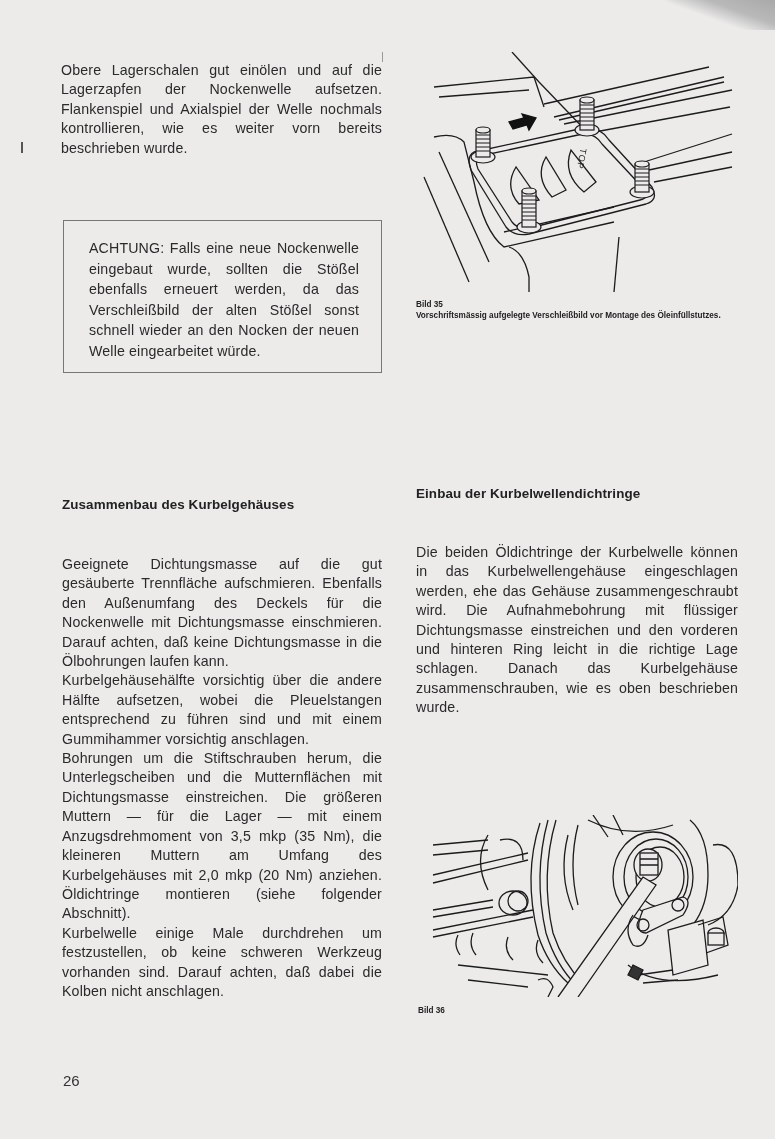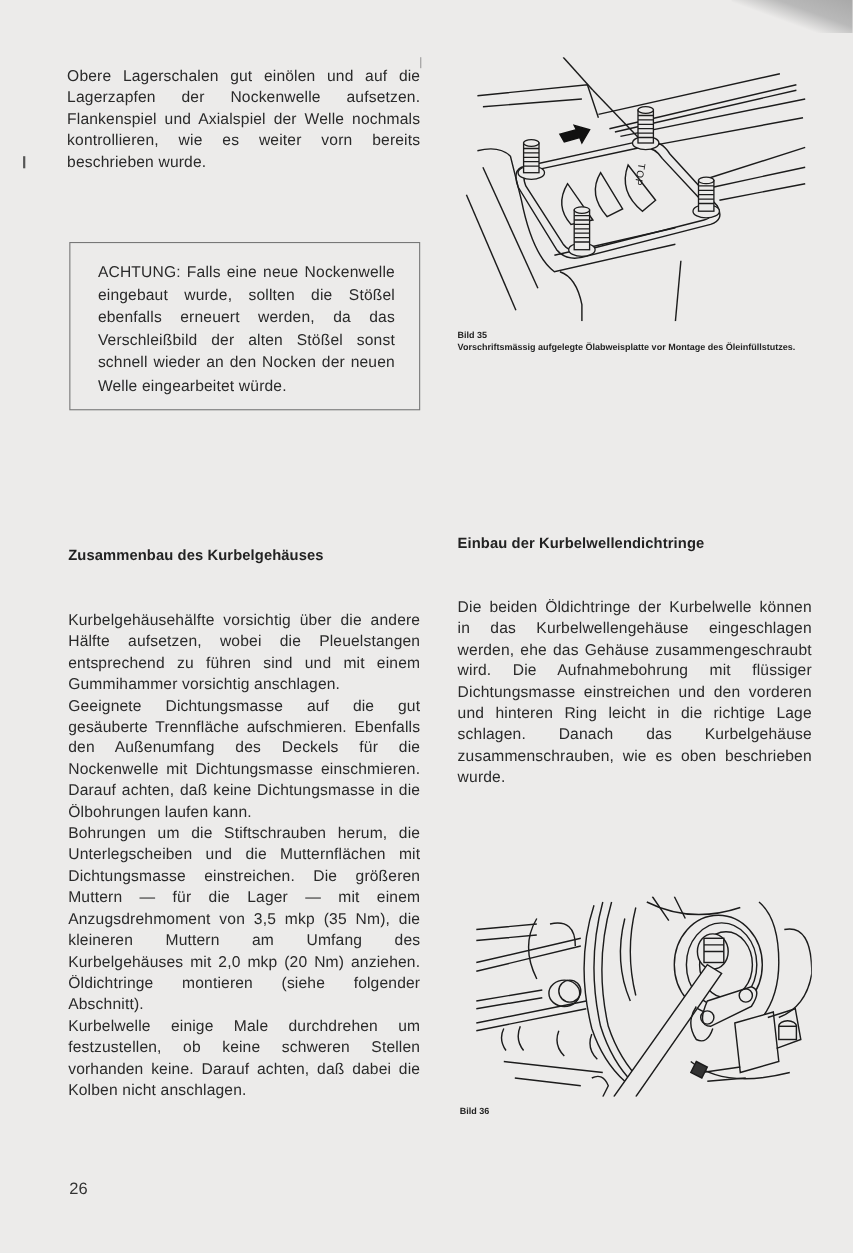--- a/index.html
+++ b/index.html
@@ -132,30 +132,30 @@
       <path d="M108 144 h14 M108 148 h14 M108 152 h14 M108 156 h14 M108 160 h14 M108 164 h14 M108 168 h14"></path>
     </g>
 
     <path d="M95 70 L110 66 L108 62 L122 66 L115 78 L113 73 L99 77 Z" fill="#111" stroke="#111"></path>
   </svg>
   <div style="position:absolute; left:157px; top:102px; font-size:9px; transform:rotate(100deg); color:#1c1c1c; letter-spacing:1px;">TOP</div>
 </div>
 
 <div class="caption" style="left:416px; top:300px; width:318px;">
   <p>Bild 35</p>
-  <p>Vorschriftsmässig aufgelegte Ölabweisplatte vor Montage des Öleinfüllstutzes.</p>
+  <p>Vorschriftsmässig aufgelegte Verschleißbild vor Montage des Öleinfüllstutzes.</p>
 </div>
 
 <div class="heading" style="left:62px; top:497px;">Zusammenbau des Kurbelgehäuses</div>
 
 <div class="body-text" style="left:62px; top:555px; width:320px;">
+  <p>Geeignete Dichtungsmasse auf die gut gesäuberte Trennfläche aufschmieren. Ebenfalls den Außenumfang des Deckels für die Nockenwelle mit Dichtungsmasse einschmieren. Darauf achten, daß keine Dichtungsmasse in die Ölbohrungen laufen kann.</p>
   <p>Kurbelgehäusehälfte vorsichtig über die andere Hälfte aufsetzen, wobei die Pleuelstangen entsprechend zu führen sind und mit einem Gummihammer vorsichtig anschlagen.</p>
-  <p>Geeignete Dichtungsmasse auf die gut gesäuberte Trennfläche aufschmieren. Ebenfalls den Außenumfang des Deckels für die Nockenwelle mit Dichtungsmasse einschmieren. Darauf achten, daß keine Dichtungsmasse in die Ölbohrungen laufen kann.</p>
   <p>Bohrungen um die Stiftschrauben herum, die Unterlegscheiben und die Mutternflächen mit Dichtungsmasse einstreichen. Die größeren Muttern — für die Lager — mit einem Anzugsdrehmoment von 3,5 mkp (35 Nm), die kleineren Muttern am Umfang des Kurbelgehäuses mit 2,0 mkp (20 Nm) anziehen. Öldichtringe montieren (siehe folgender Abschnitt).</p>
-  <p>Kurbelwelle einige Male durchdrehen um festzustellen, ob keine schweren Stellen vorhanden keine. Darauf achten, daß dabei die Kolben nicht anschlagen.</p>
+  <p>Kurbelwelle einige Male durchdrehen um festzustellen, ob keine schweren Werkzeug vorhanden sind. Darauf achten, daß dabei die Kolben nicht anschlagen.</p>
 </div>
 
 <div class="heading" style="left:416px; top:486px;">Einbau der Kurbelwellendichtringe</div>
 
 <div class="body-text" style="left:416px; top:543px; width:322px;">
   <p>Die beiden Öldichtringe der Kurbelwelle können in das Kurbelwellengehäuse eingeschlagen werden, ehe das Gehäuse zusammengeschraubt wird. Die Aufnahmebohrung mit flüssiger Dichtungsmasse einstreichen und den vorderen und hinteren Ring leicht in die richtige Lage schlagen. Danach das Kurbelgehäuse zusammenschrauben, wie es oben beschrieben wurde.</p>
 </div>
 
 <div class="figure" style="left:428px; top:815px; width:310px; height:182px;">
   <svg width="310" height="182" viewBox="0 0 310 182" fill="none" stroke="#1c1c1c" stroke-width="1.3">

